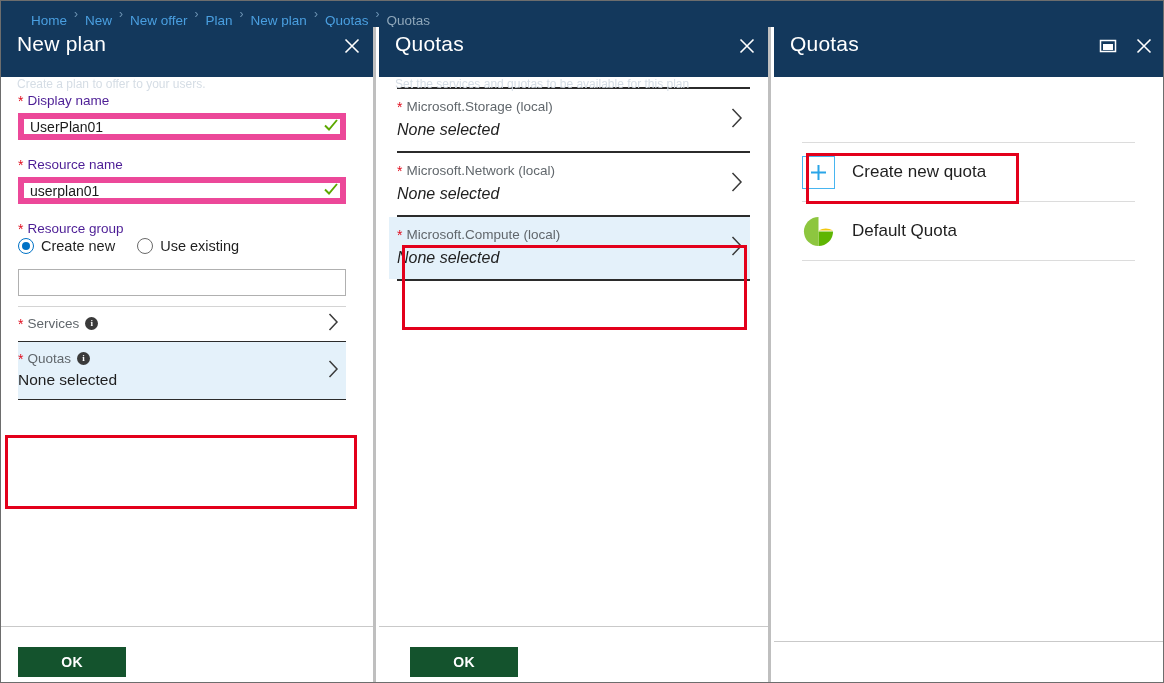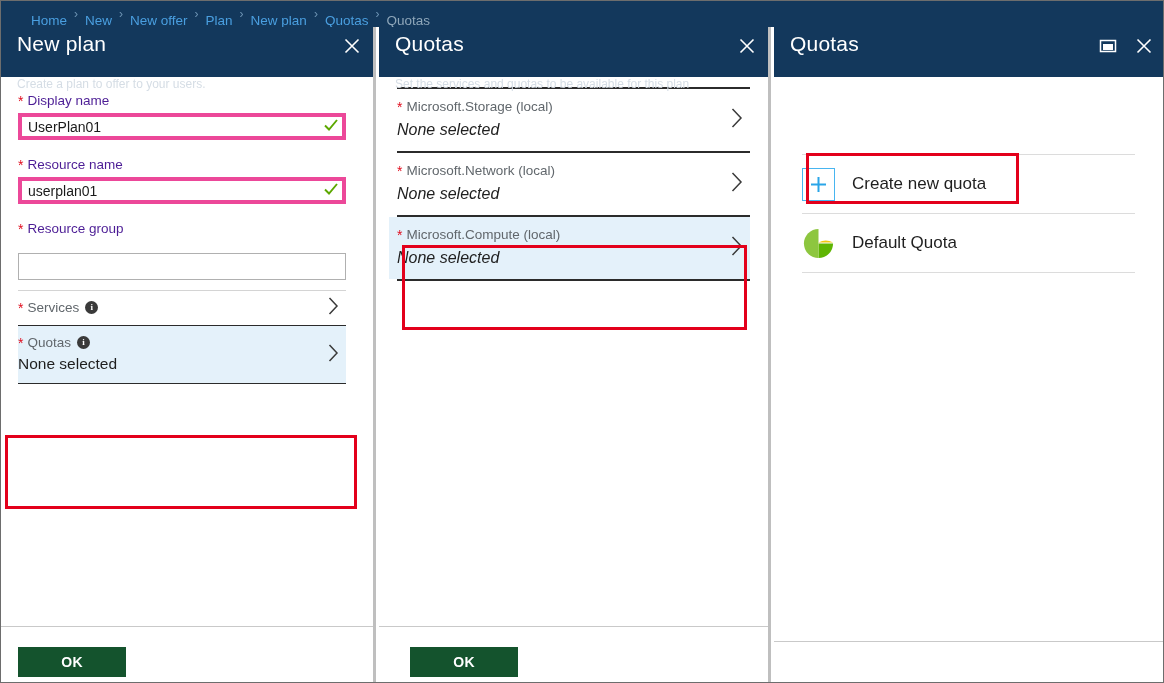--- a/index.html
+++ b/index.html
@@ -125,21 +125,21 @@
     color: #61676c;
     margin-bottom: 5px;
     display: flex;
     align-items: center;
   }
   .field-label .lbl-text { color: #4c1d95; }
   .txt-input {
     width: 328px;
     height: 27px;
     box-sizing: border-box;
-    border: 4px solid #ec4899;
+    border: 6px solid #ec4899;
     background: #ffffff;
     font-family: "Liberation Sans", sans-serif;
     font-size: 14px;
     color: #1a1a1a;
     padding: 0 26px 0 6px;
     outline: none;
   }
   .input-wrap { position: relative; display: inline-block; }
   .check-ok {
     position: absolute;
@@ -317,21 +317,21 @@
   }
   .mid-value {
     font-size: 16px;
     color: #1f1f1f;
     font-style: italic;
     margin-top: 4px;
     line-height: 21px;
   }
 
   
-  .right-body { padding-top: 12px; }
+  .right-body { padding-top: 0; }
   .right-sep {
     height: 1px;
     background: #dcdcdc;
     margin: 0 30px 0 28px;
   }
   .right-row {
     display: flex;
     align-items: center;
     height: 58px;
     padding-left: 28px;
@@ -419,20 +419,30 @@
               </svg>
           </span>
         </span>
       </div>
 
       <div>
         <div class="field-label" style="margin-bottom:2px">
           <span class="req-star">*</span>
           <span class="lbl-text">Resource group</span>
         </div>
+        <div class="radio-row">
+          <div class="radio-opt sel">
+            <span class="radio-mark"></span>
+            <span class="radio-label">Create new</span>
+          </div>
+          <div class="radio-opt">
+            <span class="radio-mark"></span>
+            <span class="radio-label">Use existing</span>
+          </div>
+        </div>
         <input class="plain-input" type="text" value="" style="">
         <div class="rule"></div>
       </div>
 
       <div class="picker">
         <div class="picker-inner">
           <div class="picker-label">
             <span class="req-star">*</span>
             <span>Services</span>
             <span class="info-i">i</span>

